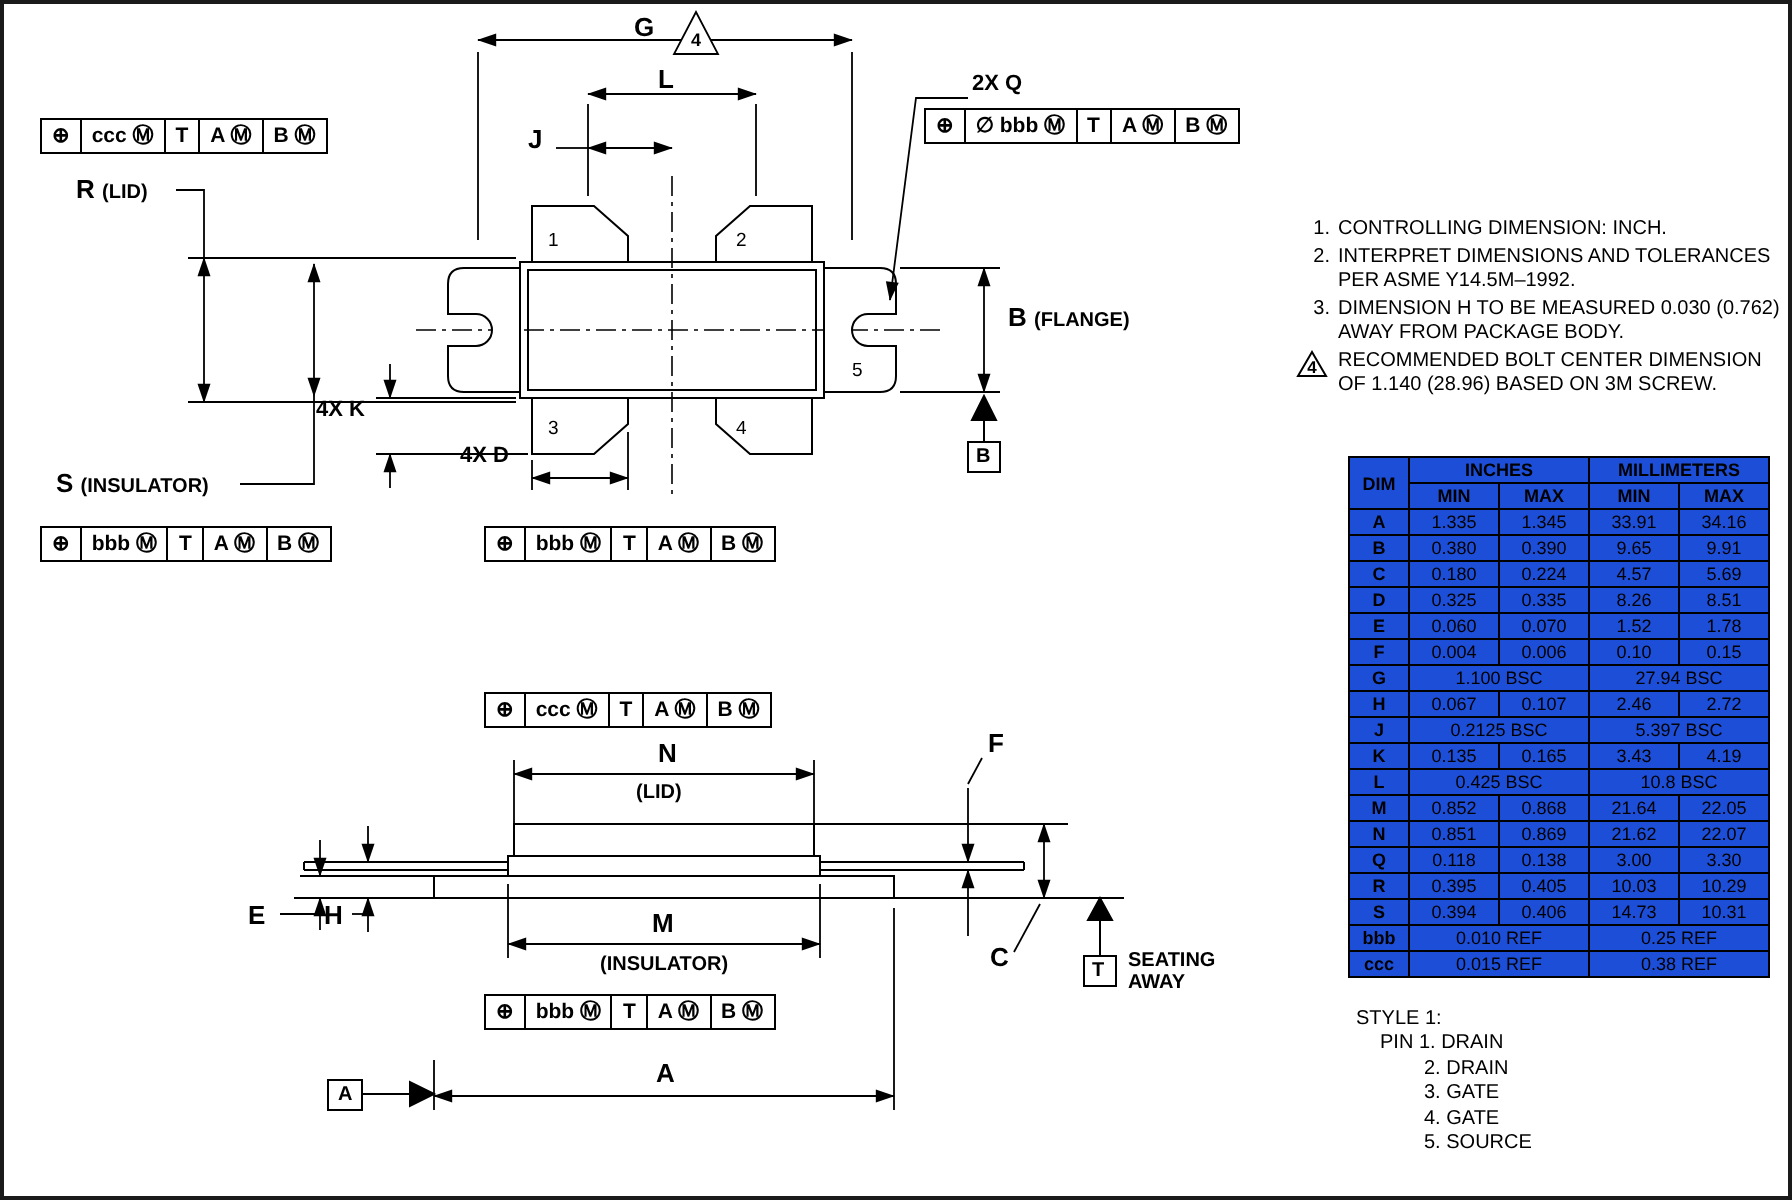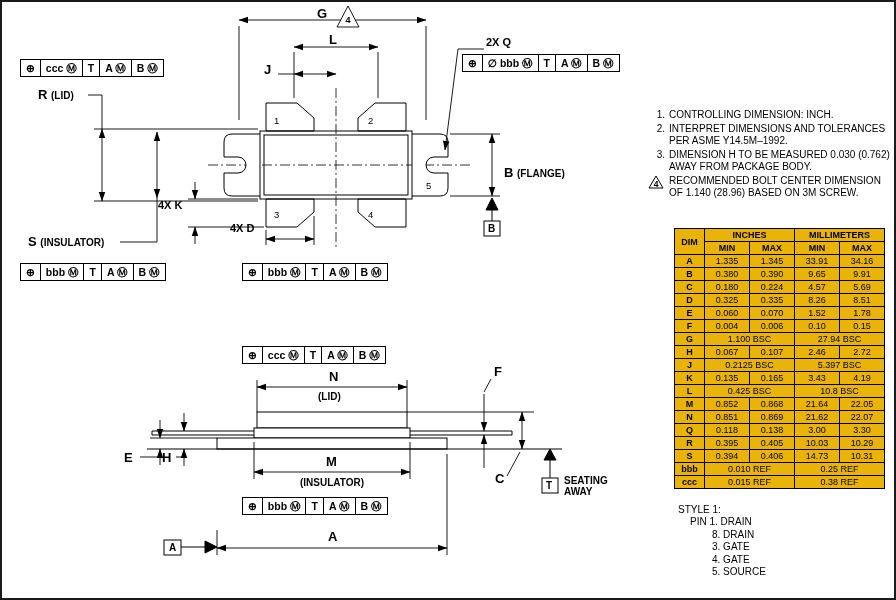--- a/index.html
+++ b/index.html
@@ -18,21 +18,21 @@
                font-weight:bold;line-height:11px}
   .fcf{position:absolute;display:flex;font-size:10.5px;font-weight:bold;background:#fff}
   .fcf .cell{border:1px solid #000;margin-left:-1px;padding:2px 5px 1px;line-height:13px;white-space:nowrap}
   .fcf .cell:first-child{margin-left:0}
   .notes{position:absolute;left:645px;top:106px;width:246px;font-size:10px;line-height:12.5px}
   .notes-title{margin-bottom:1px}
   .note-row{display:flex;align-items:flex-start;margin-top:1px}
   .note-num{width:18px;text-align:right;margin-right:4px;flex-shrink:0}
   .note-num.flag{text-align:center}
   .note-text{flex:1}
-  .dim-table{position:absolute;left:672px;top:226px;border-collapse:collapse;background:#eab308}
+  .dim-table{position:absolute;left:672px;top:226px;border-collapse:collapse;background:#1d4ed8}
   .dim-table th,.dim-table td{border:1px solid #000;font-size:9px;line-height:10px;
     padding:1px 2px;text-align:center}
   .dim-table th{font-weight:bold}
   .dim-table td.dimcol{font-weight:bold}
   .style1{position:absolute;left:676px;top:502px;font-size:10px;line-height:12.4px}
   .sline{padding-left:34px}
   .sline.first{padding-left:12px}
 </style>
 </head>
 <body>
@@ -180,21 +180,21 @@
       </g>
     </g>
   </svg>
 
   <div class="lbl" style="left:315px;top:5px">G</div>
   <div class="lbl" style="left:327px;top:31px">L</div>
   <div class="lbl" style="left:262px;top:61px">J</div>
   <div class="lbl mid" style="left:484px;top:33px">2X Q</div>
   <div class="lbl" style="left:36px;top:86px"><span>R</span> <span class="suffix">(LID)</span></div>
   <div class="lbl" style="left:26px;top:233px"><span>S</span> <span class="suffix">(INSULATOR)</span></div>
-  <div class="lbl" style="left:502px;top:164px"><span>B</span> <span class="suffix">(FLANGE)</span></div>
+  <div class="lbl" style="left:502px;top:150px"><span>B</span> <span class="suffix">(FLANGE)</span></div>
   <div class="lbl mid" style="left:156px;top:196px">4X K</div>
   <div class="lbl mid" style="left:228px;top:219px">4X D</div>
   <div class="lbl" style="left:327px;top:368px">N</div>
   <div class="sub" style="left:316px;top:389px">(LID)</div>
   <div class="lbl" style="left:492px;top:363px">F</div>
   <div class="lbl" style="left:122px;top:449px">E</div>
   <div class="lbl" style="left:160px;top:449px">H</div>
   <div class="lbl" style="left:493px;top:470px">C</div>
   <div class="lbl" style="left:324px;top:453px">M</div>
   <div class="sub" style="left:298px;top:475px">(INSULATOR)</div>
@@ -415,19 +415,19 @@
           <td class="dimcol">ccc</td>
           <td colspan="2">0.015 REF</td>
           <td colspan="2">0.38 REF</td>
         </tr>
     </tbody>
   </table>
 
   <div class="style1">
     <div>STYLE 1:</div>
     <div class="sline first">PIN 1. DRAIN</div>
-    <div class="sline">8. DRAIN</div>
+    <div class="sline">2. DRAIN</div>
     <div class="sline">3. GATE</div>
     <div class="sline">4. GATE</div>
     <div class="sline">5. SOURCE</div>
   </div>
 
 </div>
 
 </body></html>

